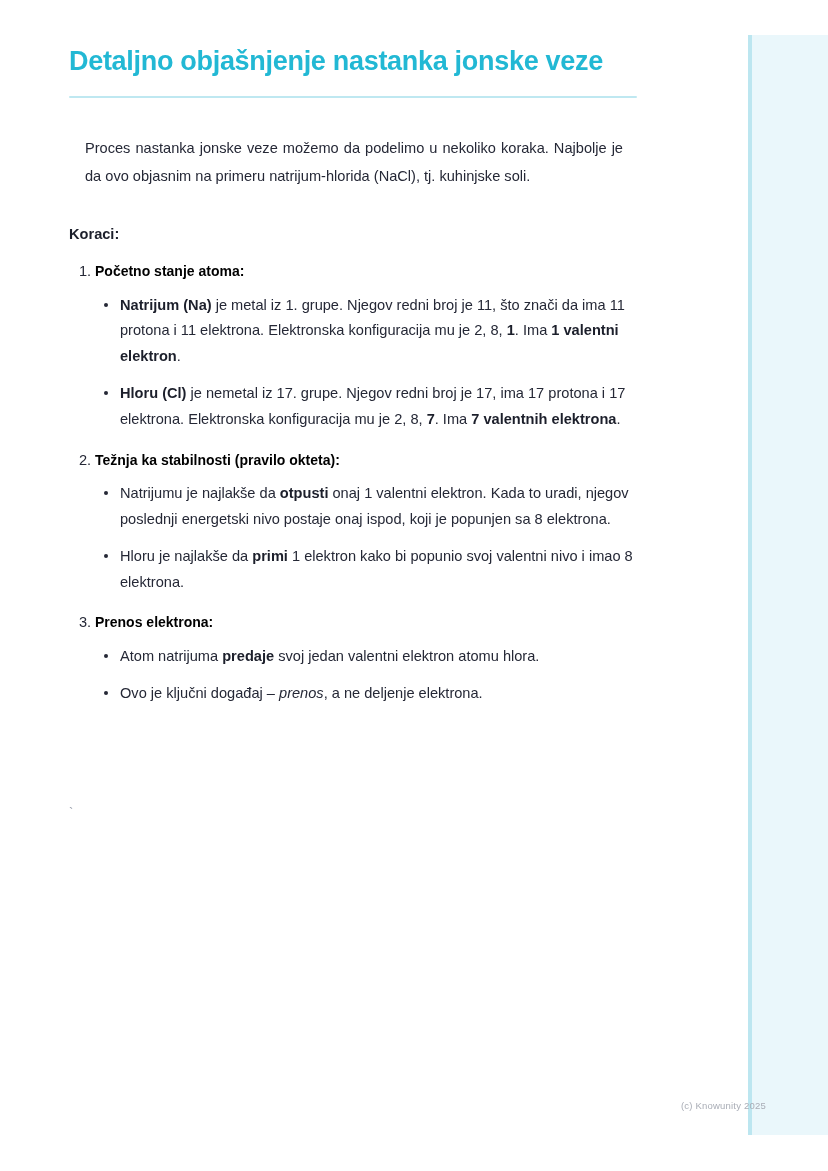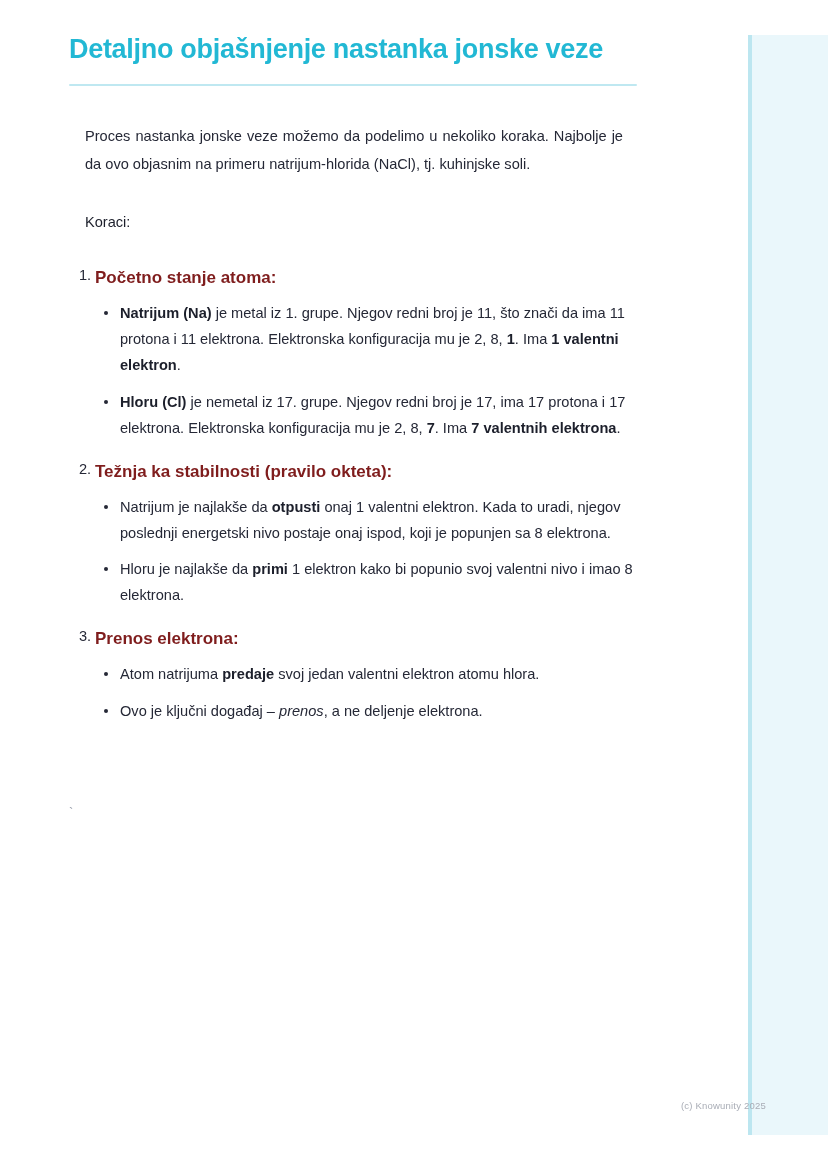--- a/index.html
+++ b/index.html
@@ -31,21 +31,21 @@
   
   .page {
     position: absolute;
     left: 69px;
     top: 0;
     width: 570px;
   }
 
   .doc-title {
     margin: 0;
-    padding-top: 32px;
+    padding-top: 44px;
     font-size: 27px;
     line-height: 1.33;
     font-weight: bold;
     color: #22b8d4;
     letter-spacing: -0.3px;
   }
 
   .title-rule {
     margin-top: 16px;
     height: 2px;
@@ -57,24 +57,24 @@
   .intro {
     margin: 16px;
     padding-top: 20px;
     font-size: 14.6px;
     line-height: 1.93;
     color: #252836;
     text-align: justify;
   }
 
   .koraci {
-    margin: 16px;
+    margin: 0;
     padding-top: 20px;
     font-size: 14.6px;
-    font-weight: normal;
+    font-weight: bold;
     color: #1c1f2b;
   }
 
   
   .steps {
     margin: 0;
     padding: 18px 0 0 0;
     list-style: none;
   }
   .step {
@@ -84,23 +84,23 @@
   }
   .step-num {
     position: absolute;
     left: 10px;
     top: 0;
     font-size: 14.6px;
     color: #252836;
     line-height: 1.6;
   }
   .step-title {
-    font-size: 17px;
+    font-size: 14px;
     font-weight: bold;
-    color: #7f1d1d;
+    color: #000000;
     line-height: 1.6;
   }
 
   
   .bullets {
     margin: 0;
     padding: 10px 0 0 0;
     list-style: none;
   }
   .bullet {
@@ -165,21 +165,21 @@
         <div class="step-title">Početno stanje atoma:</div>
         <ul class="bullets">
           <li class="bullet"><b>Natrijum (Na)</b><span> je metal iz 1. grupe. Njegov redni broj je 11, što znači da ima 11 protona i 11 elektrona. Elektronska konfiguracija mu je 2, 8, </span><b>1</b><span>. Ima </span><b>1 valentni elektron</b><span>.</span></li>
           <li class="bullet"><b>Hloru (Cl)</b><span> je nemetal iz 17. grupe. Njegov redni broj je 17, ima 17 protona i 17 elektrona. Elektronska konfiguracija mu je 2, 8, </span><b>7</b><span>. Ima </span><b>7 valentnih elektrona</b><span>.</span></li>
         </ul>
       </li>
       <li class="step">
         <span class="step-num">2.</span>
         <div class="step-title">Težnja ka stabilnosti (pravilo okteta):</div>
         <ul class="bullets">
-          <li class="bullet"><span>Natrijum je najlakše da </span><b>otpusti</b><span> onaj 1 valentni elektron. Kada to uradi, njegov poslednji energetski nivo postaje onaj ispod, koji je popunjen sa 8 elektrona.</span></li>
+          <li class="bullet"><span>Natrijumu je najlakše da </span><b>otpusti</b><span> onaj 1 valentni elektron. Kada to uradi, njegov poslednji energetski nivo postaje onaj ispod, koji je popunjen sa 8 elektrona.</span></li>
           <li class="bullet"><span>Hloru je najlakše da </span><b>primi</b><span> 1 elektron kako bi popunio svoj valentni nivo i imao 8 elektrona.</span></li>
         </ul>
       </li>
       <li class="step">
         <span class="step-num">3.</span>
         <div class="step-title">Prenos elektrona:</div>
         <ul class="bullets">
           <li class="bullet"><span>Atom natrijuma </span><b>predaje</b><span> svoj jedan valentni elektron atomu hlora.</span></li>
           <li class="bullet"><span>Ovo je ključni događaj – </span><i>prenos</i><span>, a ne deljenje elektrona.</span></li>
         </ul>

